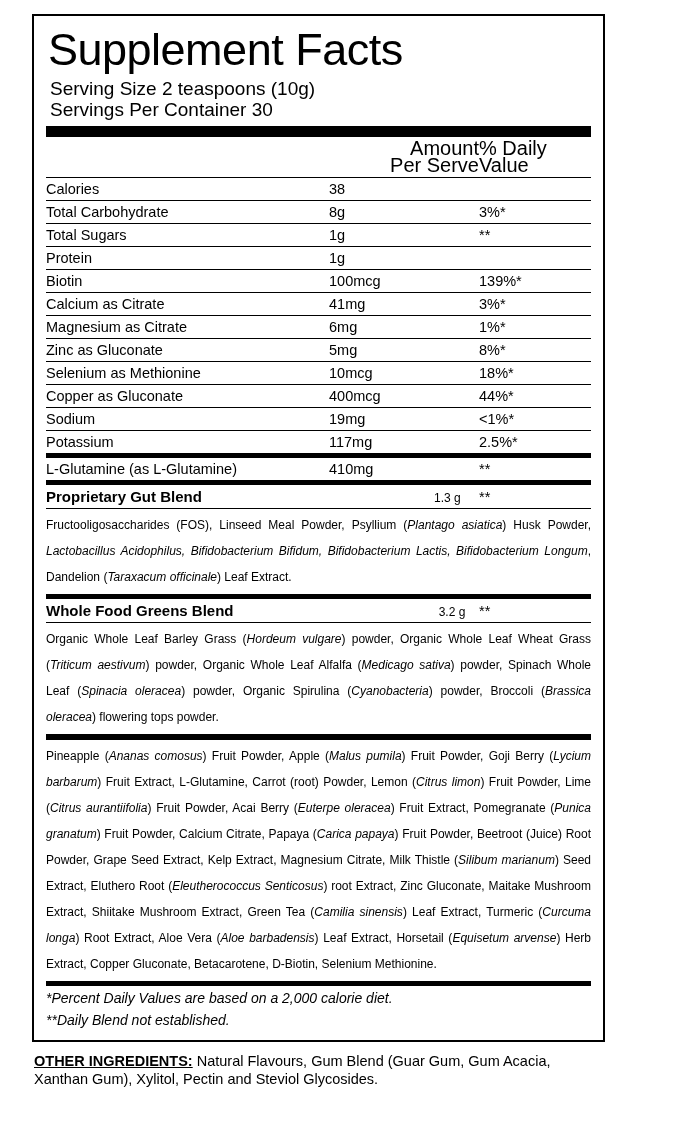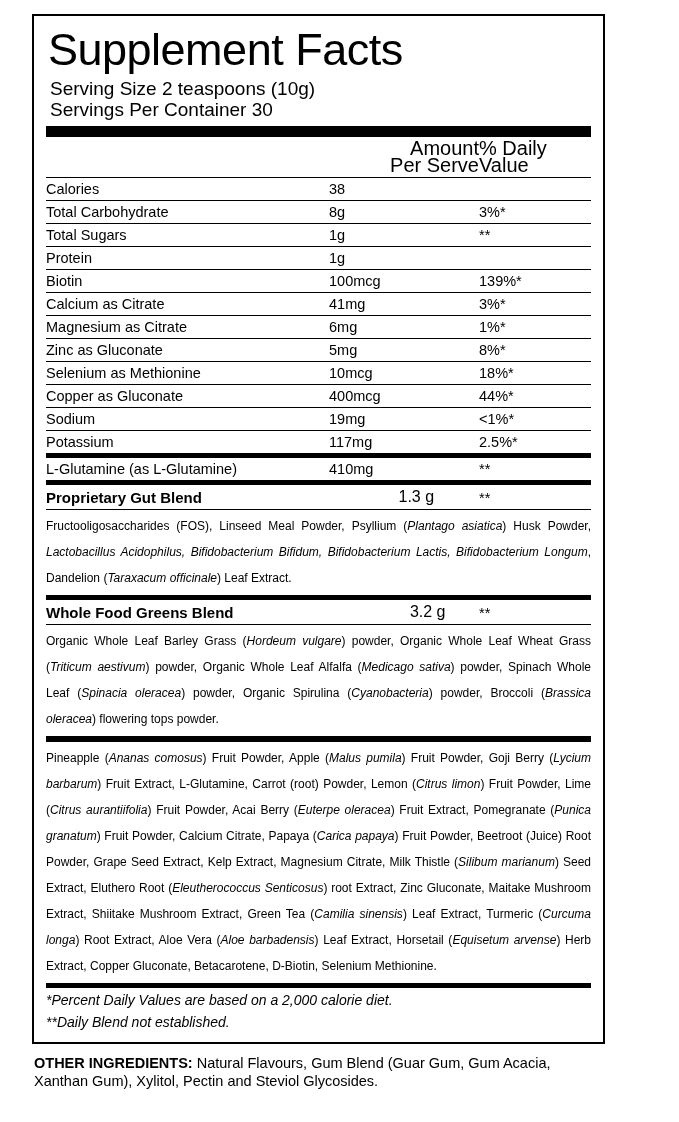--- a/index.html
+++ b/index.html
@@ -76,42 +76,42 @@
   }
   td.name { text-align: left; }
   td.amount { width: 150px; padding-right: 2px; }
   td.dv { text-align: left; width: 112px; }
   .indent { padding-left: 20px; }
   .blend-name {
     font-weight: bold;
     font-size: 15px;
   }
   .blend-amt {
-    text-align: left;
-    font-size: 16px;
+    text-align: center;
+    font-size: 12px;
   }
   .ingredients {
     font-size: 12px;
     line-height: 26px;
     text-align: justify;
     padding: 3px 0 4px 0;
   }
   .ingredients i { font-style: italic; }
   .footnote {
     font-size: 14px;
     line-height: 19px;
     padding-top: 3px;
     font-style: italic;
   }
   .other {
     font-size: 14.5px;
     line-height: 18px;
     padding: 10px 2px 0 2px;
   }
-  .other b { font-weight: bold; }
+  .other b { font-weight: bold; text-decoration: underline; }
 </style>
 </head>
 <body>
 
 <div class="page">
   <div class="panel">
 
     <div class="title">Supplement Facts</div>
 
     <div class="serving-line">Serving Size 2 teaspoons (10g)</div>

